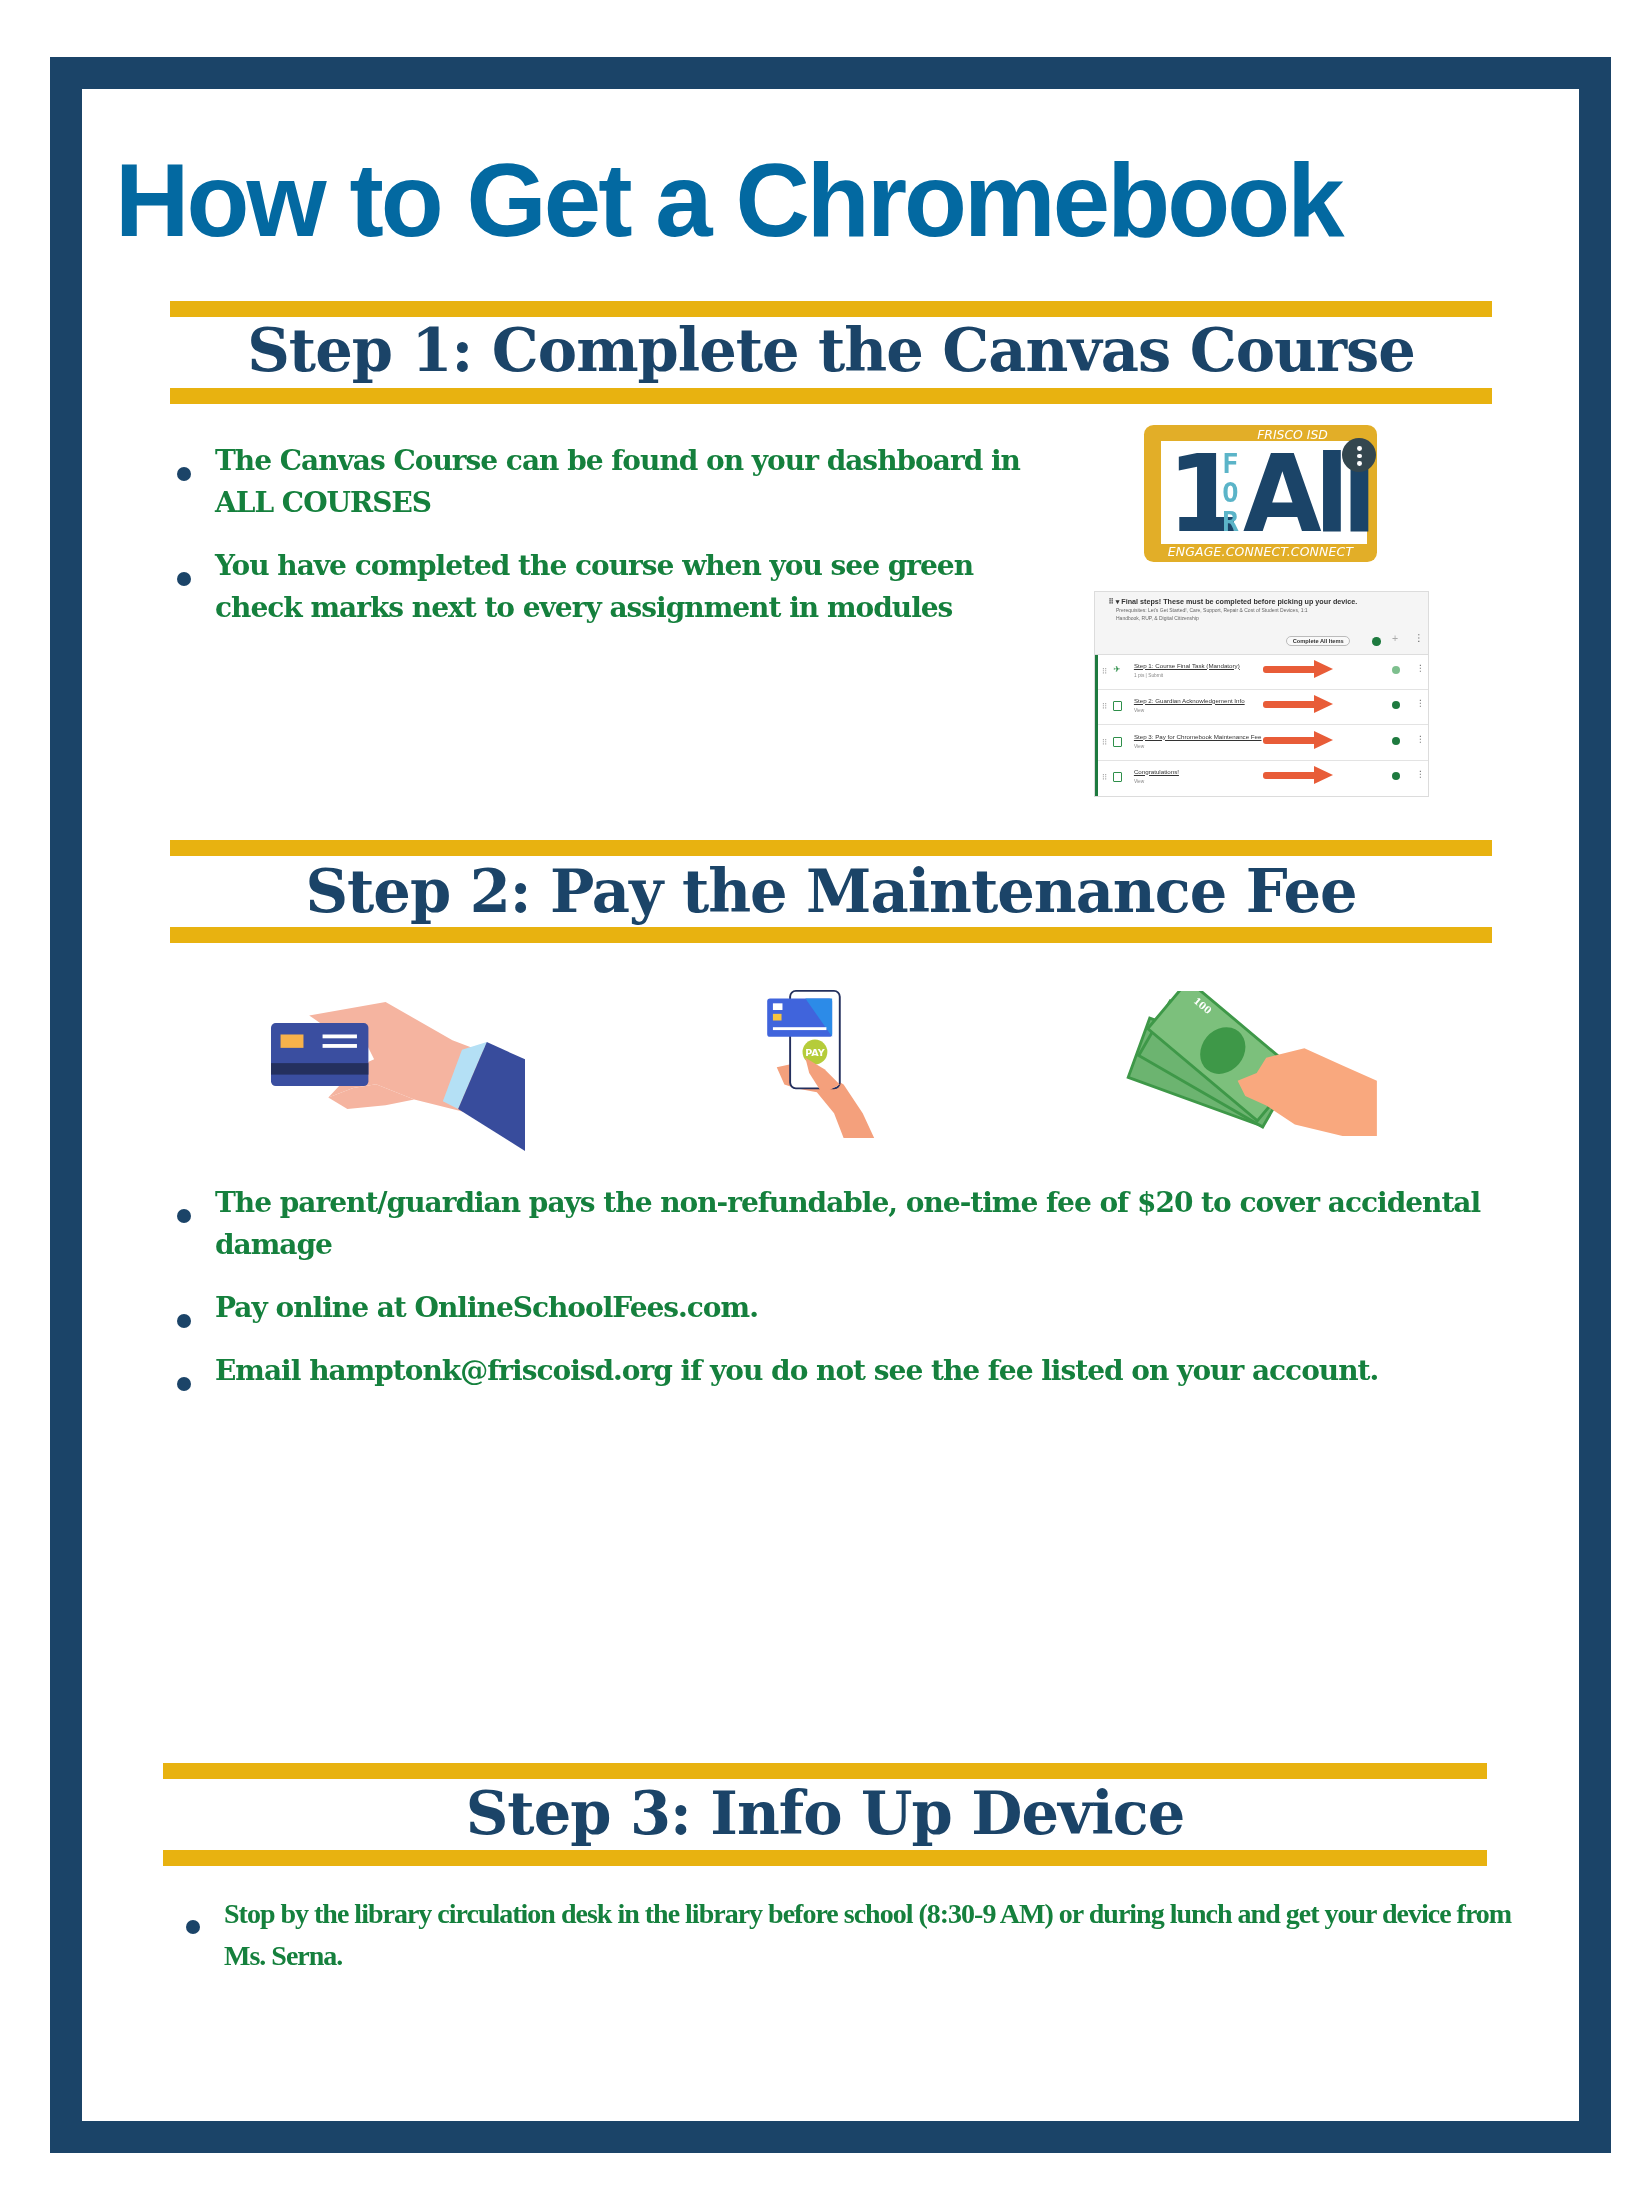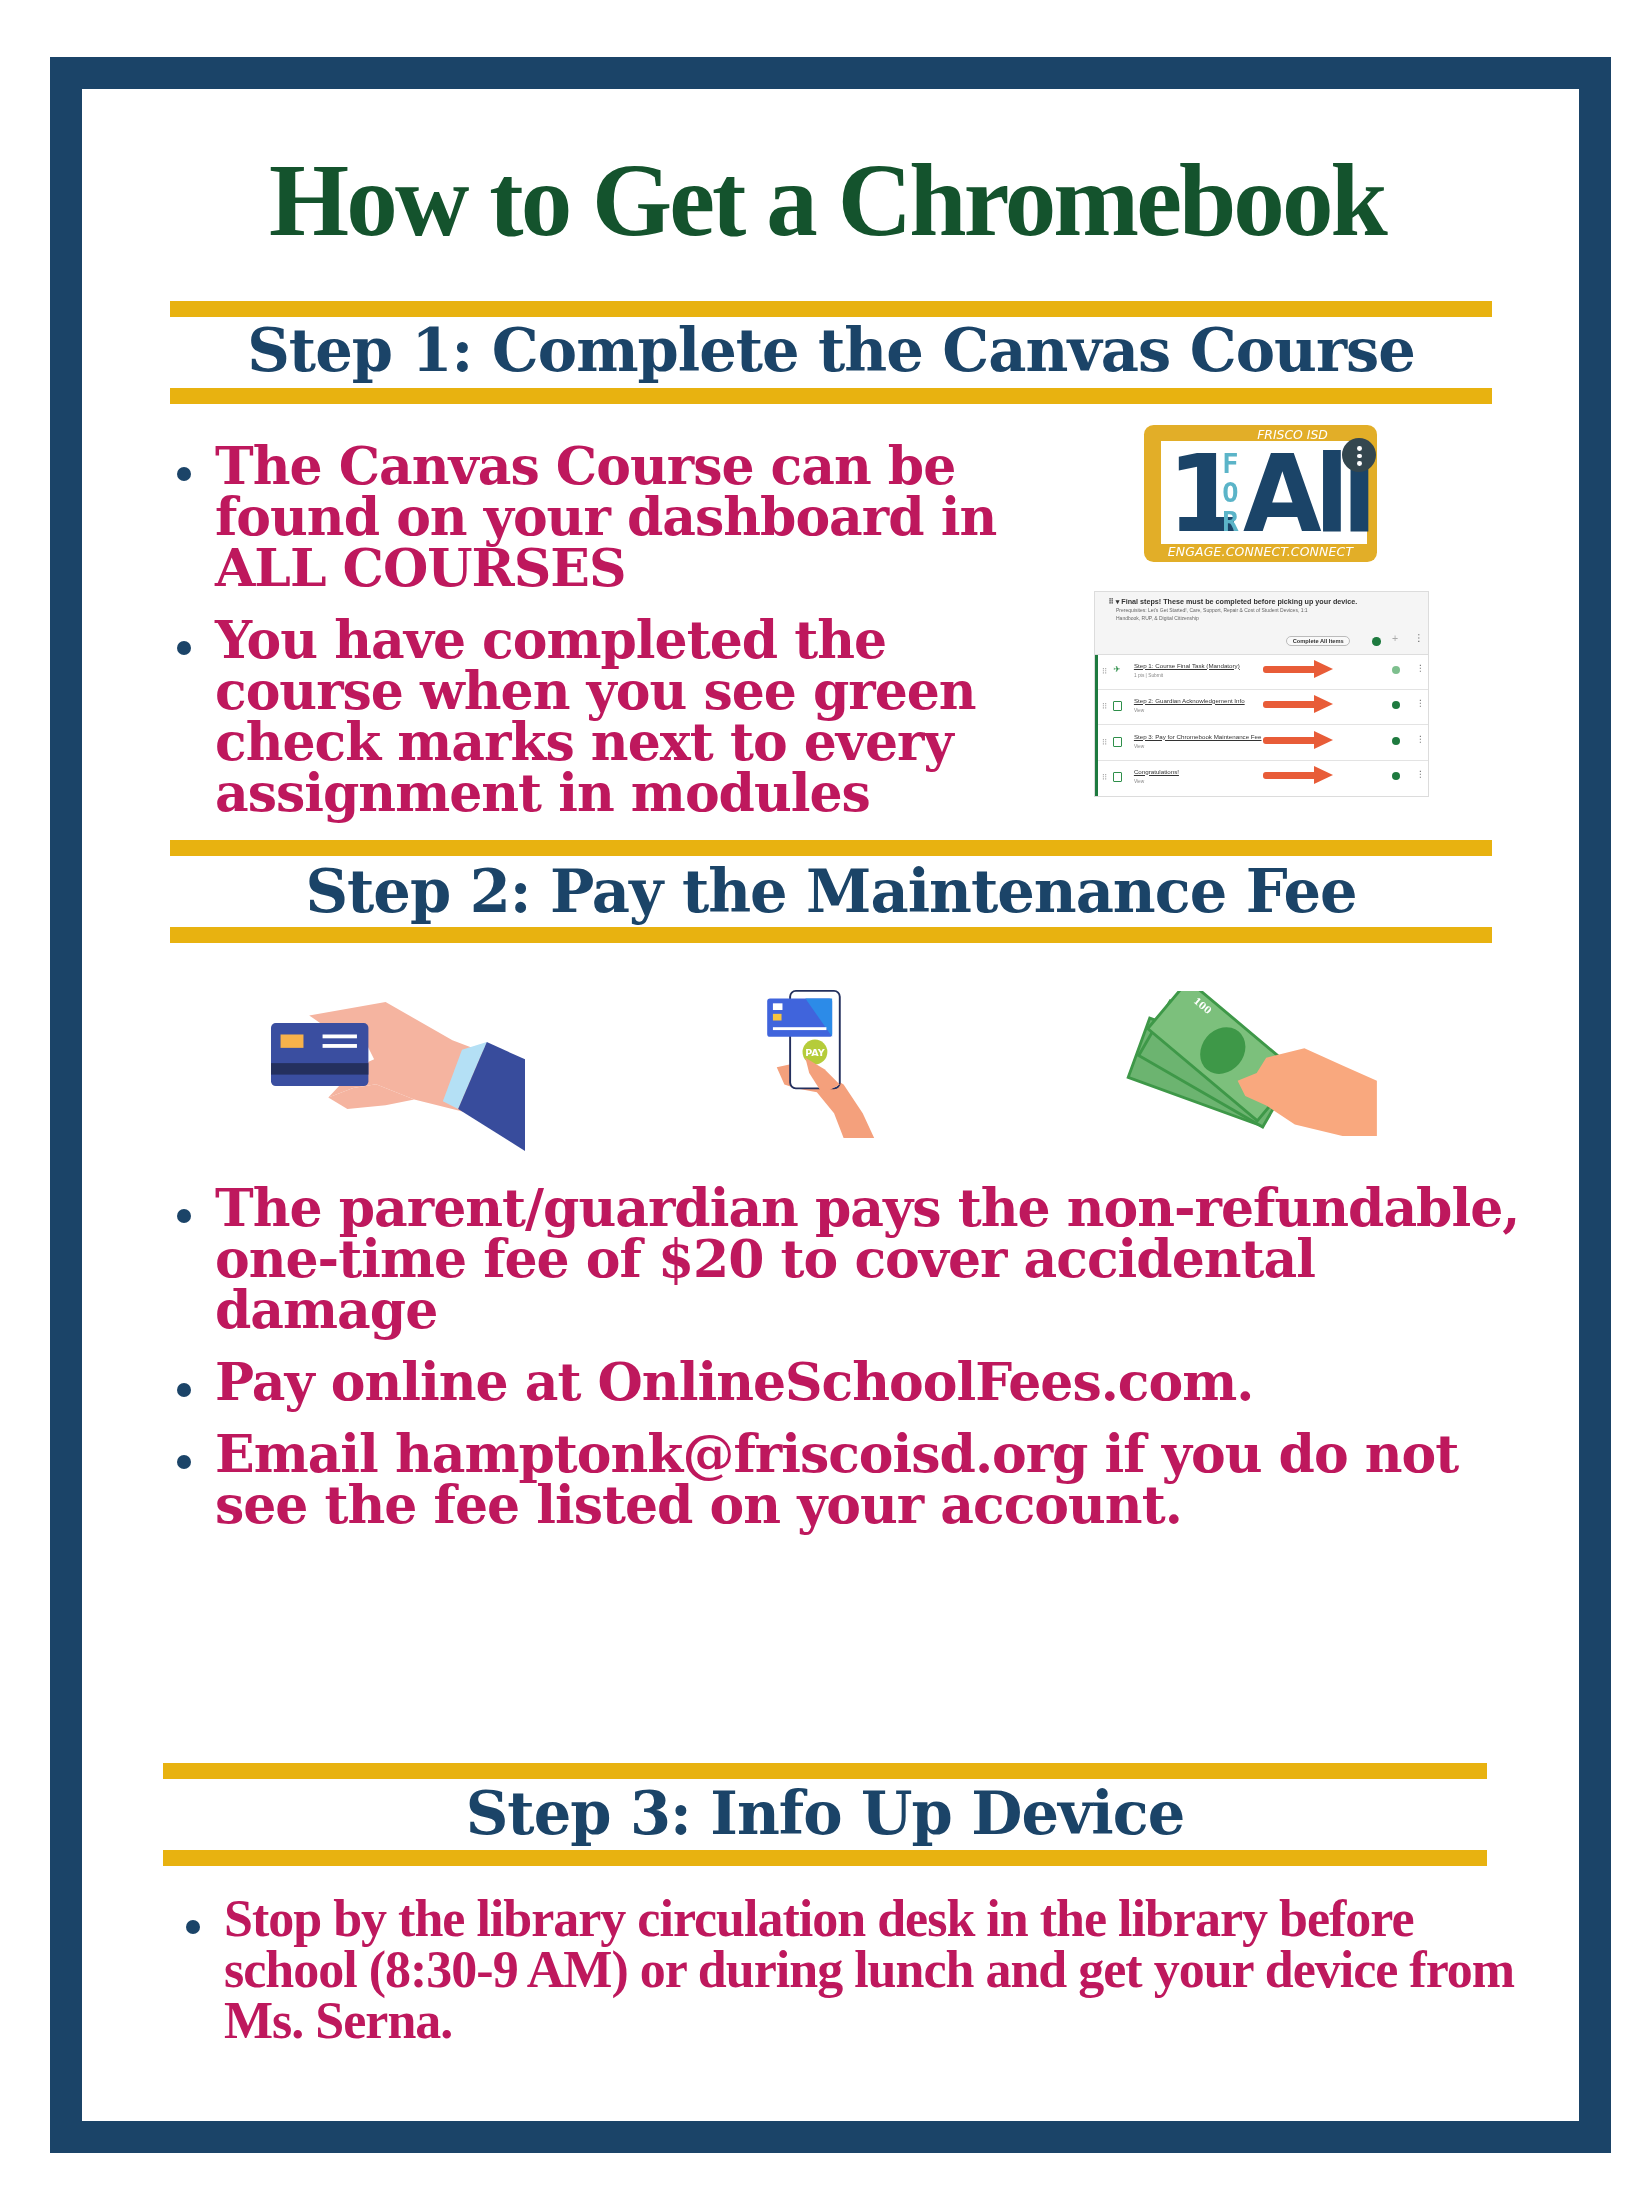--- a/index.html
+++ b/index.html
@@ -5,32 +5,32 @@
   html, body { margin: 0; padding: 0; }
   body {
     width: 1652px; height: 2202px; position: relative; background: #ffffff;
     font-family: "DejaVu Serif", "Liberation Serif", serif; overflow: hidden;
   }
   .frame {
     position: absolute; left: 50px; top: 57px; width: 1497px; height: 2032px;
     border: 32px solid #1B4468; background: #ffffff;
   }
   .title {
-    position: absolute; left: 115px; top: 143px; width: 1424px; text-align: center;
-    color: #14532d; font-family: Liberation Serif, serif; font-weight: bold;
+    position: absolute; left: 115px; top: 143px; width: 1424px; 
+    color: #0369a1; font-family: Liberation Sans, sans-serif; font-weight: bold;
     font-size: 103px; line-height: 115px; letter-spacing: -2.9px; white-space: nowrap;
   }
   .bar { position: absolute; height: 16.3px; background: #E8B210; }
   .heading {
     position: absolute; text-align: center; color: #1B4468;
     font-family: "DejaVu Serif", serif; font-weight: bold; font-size: 59px;
     line-height: 71px; letter-spacing: -1px; white-space: nowrap;
   }
-  .bullets { position: absolute; margin: 0; padding: 0; list-style: none; color: #be185d;
-    font-family: "DejaVu Serif", serif; font-weight: bold; font-size: 52px; line-height: 51px;
+  .bullets { position: absolute; margin: 0; padding: 0; list-style: none; color: #15803d;
+    font-family: "DejaVu Serif", serif; font-weight: bold; font-size: 28px; line-height: 42px;
     letter-spacing: -1px; }
   .bullets li { position: relative; padding-left: 38px; margin-bottom: 21px; }
   .bullets li .dot {
     position: absolute; left: 0; top: 27px; width: 14.3px; height: 14.3px; border-radius: 50%;
     background: #1B4468;
   }
   
   .logo { position: absolute; left: 1144px; top: 425px; width: 233px; height: 137px;
     background: #E2AE28; border-radius: 9.6px; }
   .logo .top-text, .logo .bottom-text { position: absolute; left: 0; width: 100%; text-align: center;

